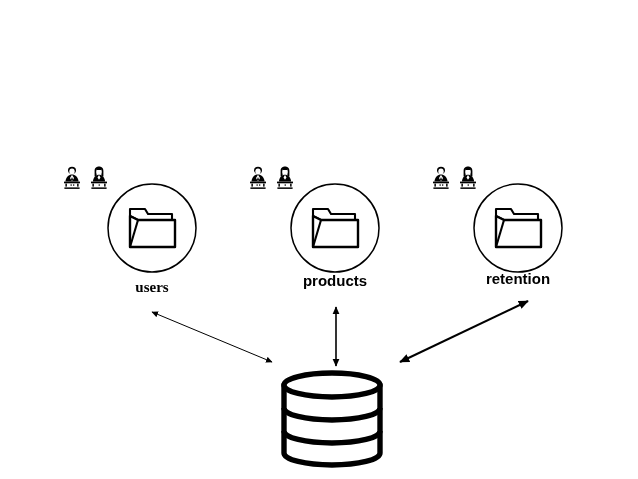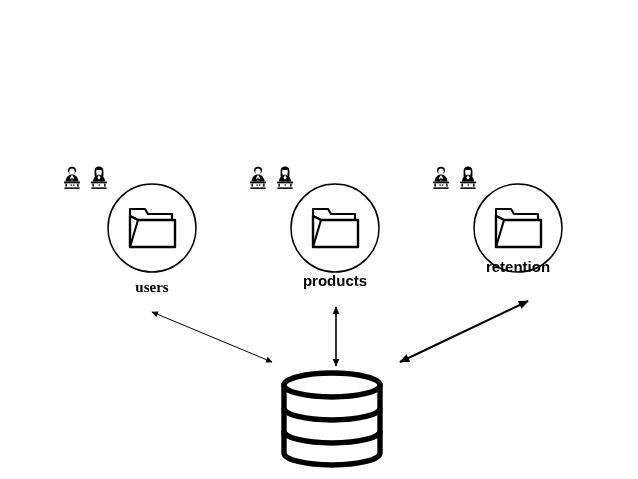--- a/index.html
+++ b/index.html
@@ -29,21 +29,21 @@
     font-weight: bold;
     font-size: 15px;
     color: #000000;
     white-space: nowrap;
     text-align: center;
     transform: translateX(-50%);
     letter-spacing: 0px;
   }
   #label-users   { left: 152px; top: 279px; font-family: Liberation Serif, serif; }
   #label-products{ left: 335px; top: 272px; }
-  #label-retention{ left: 518px; top: 258px; }
+  #label-retention{ left: 518px; top: 270px; }
 </style>
 </head>
 <body>
 
 <svg id="canvas" viewBox="0 0 638 479" width="638" height="479" xmlns="http://www.w3.org/2000/svg">
 
   <defs>
 
     <g id="folder-glyph">
 

